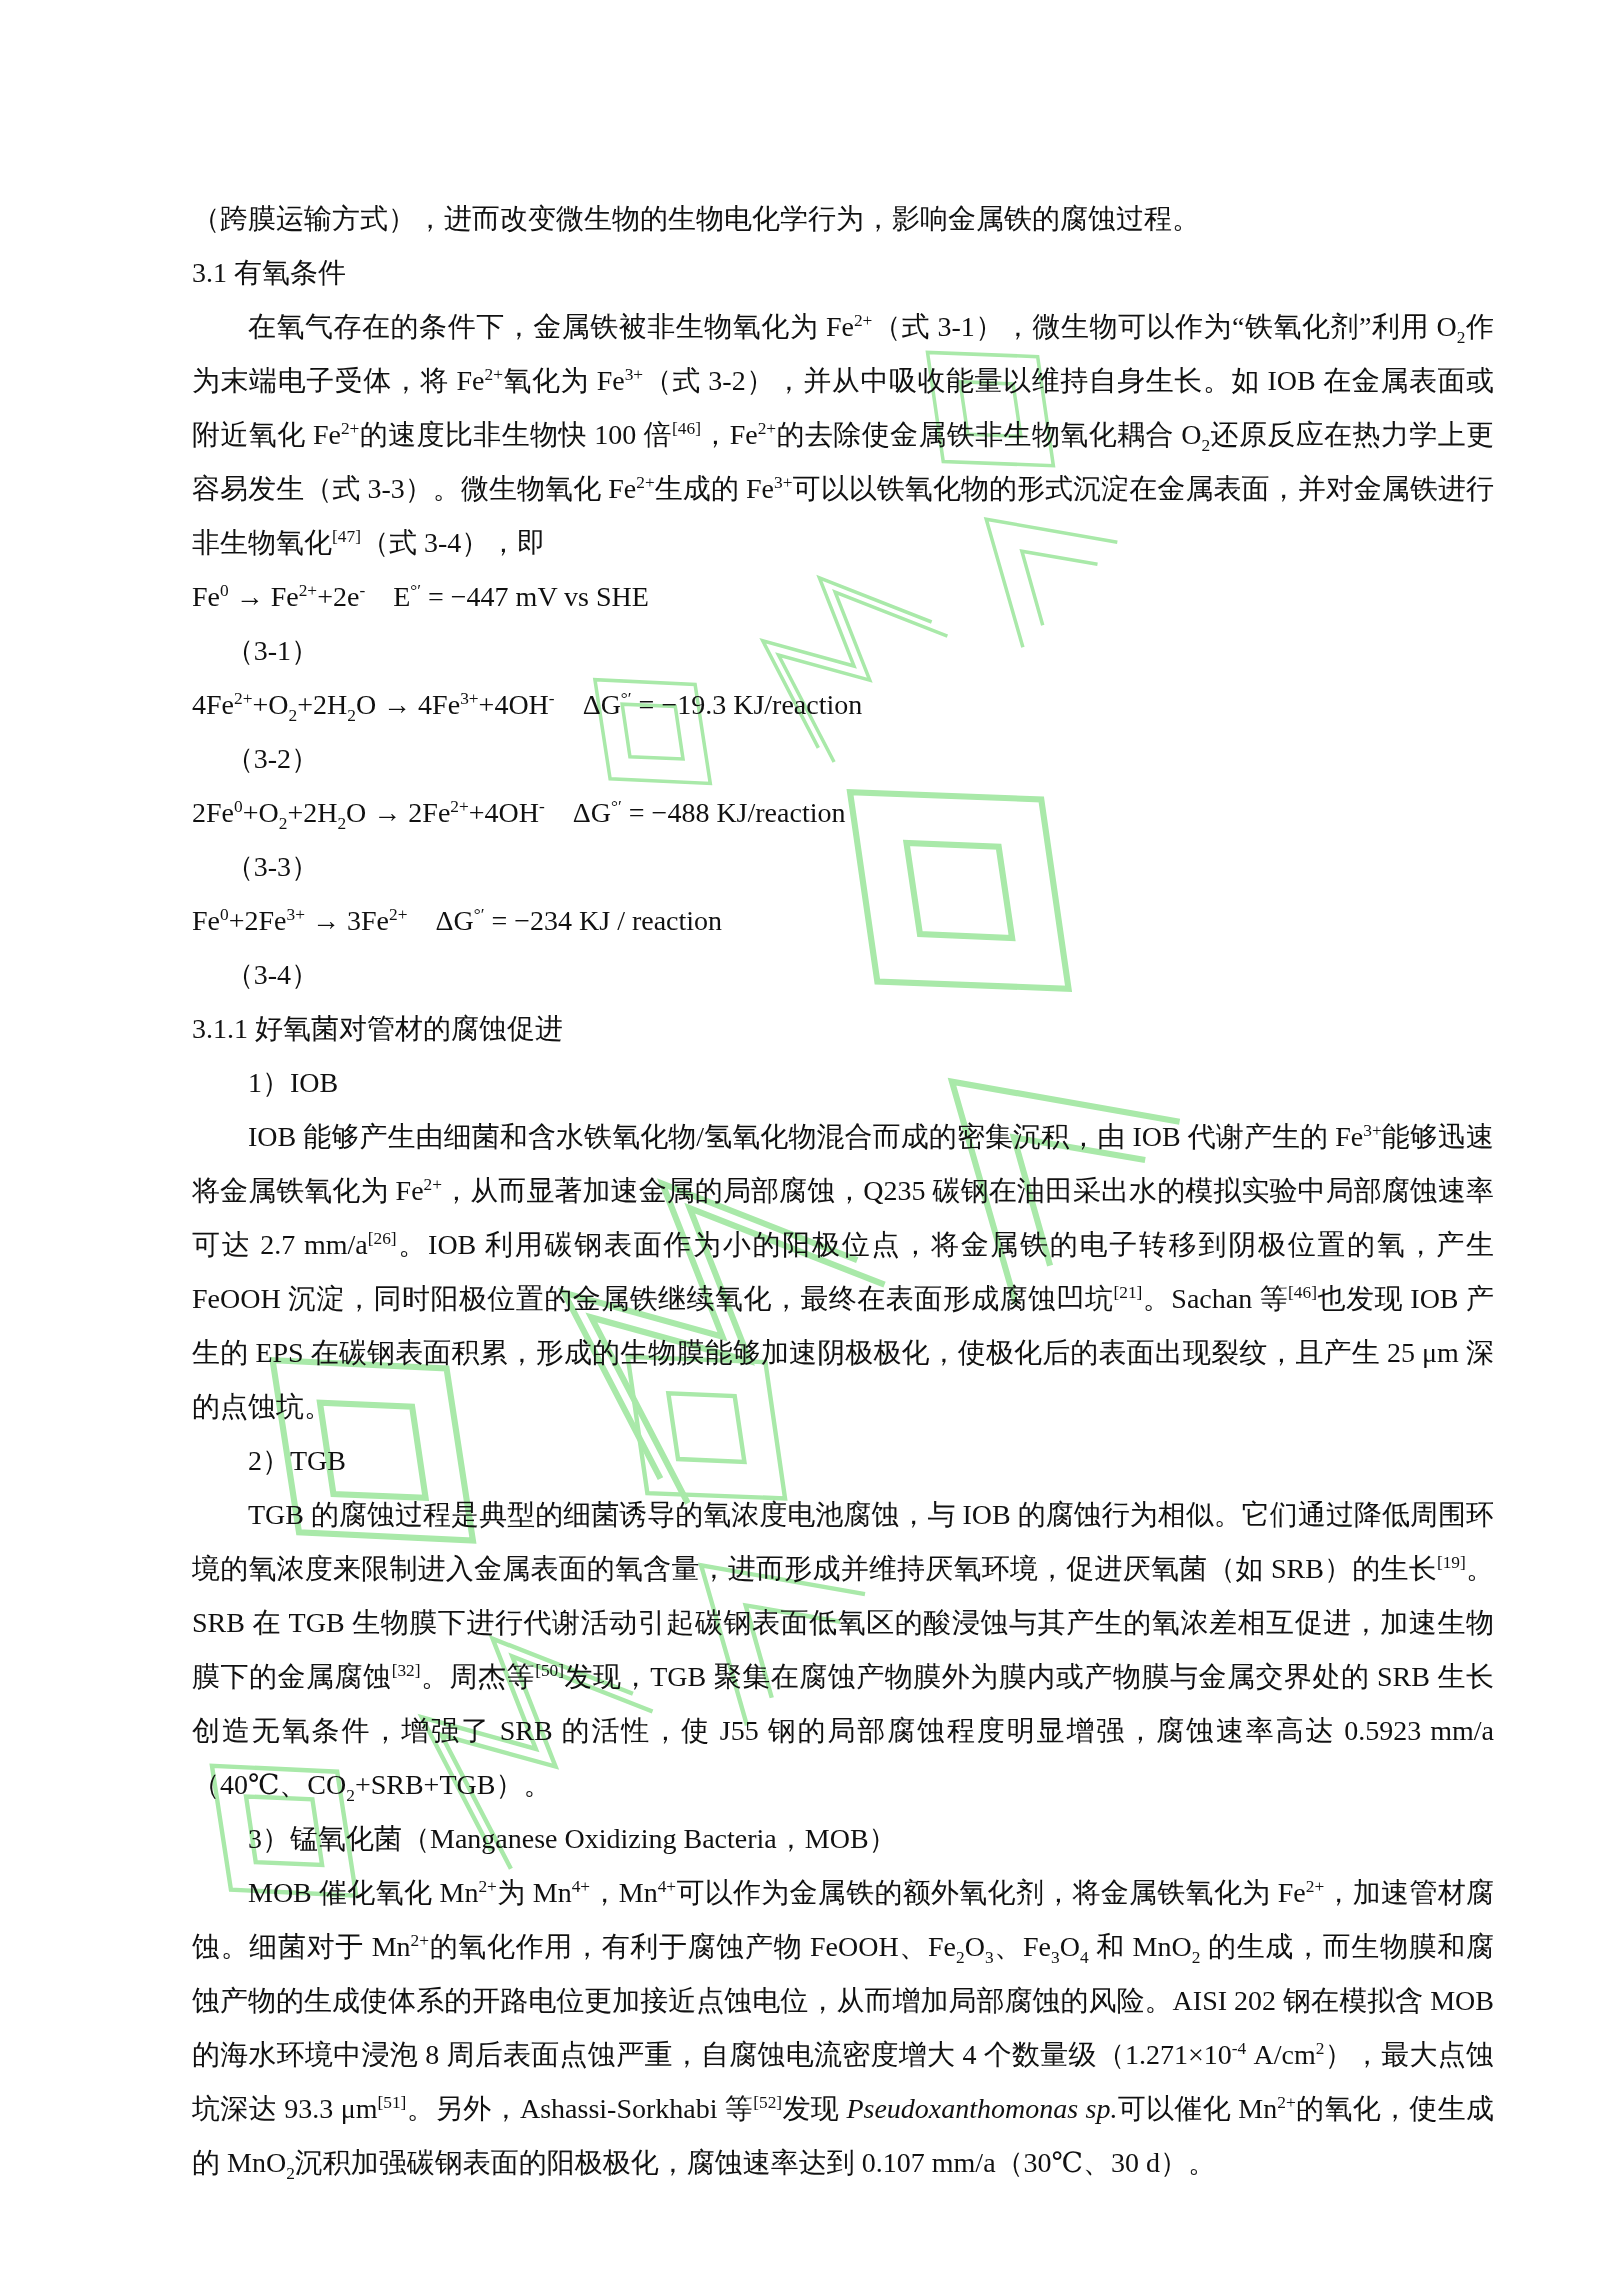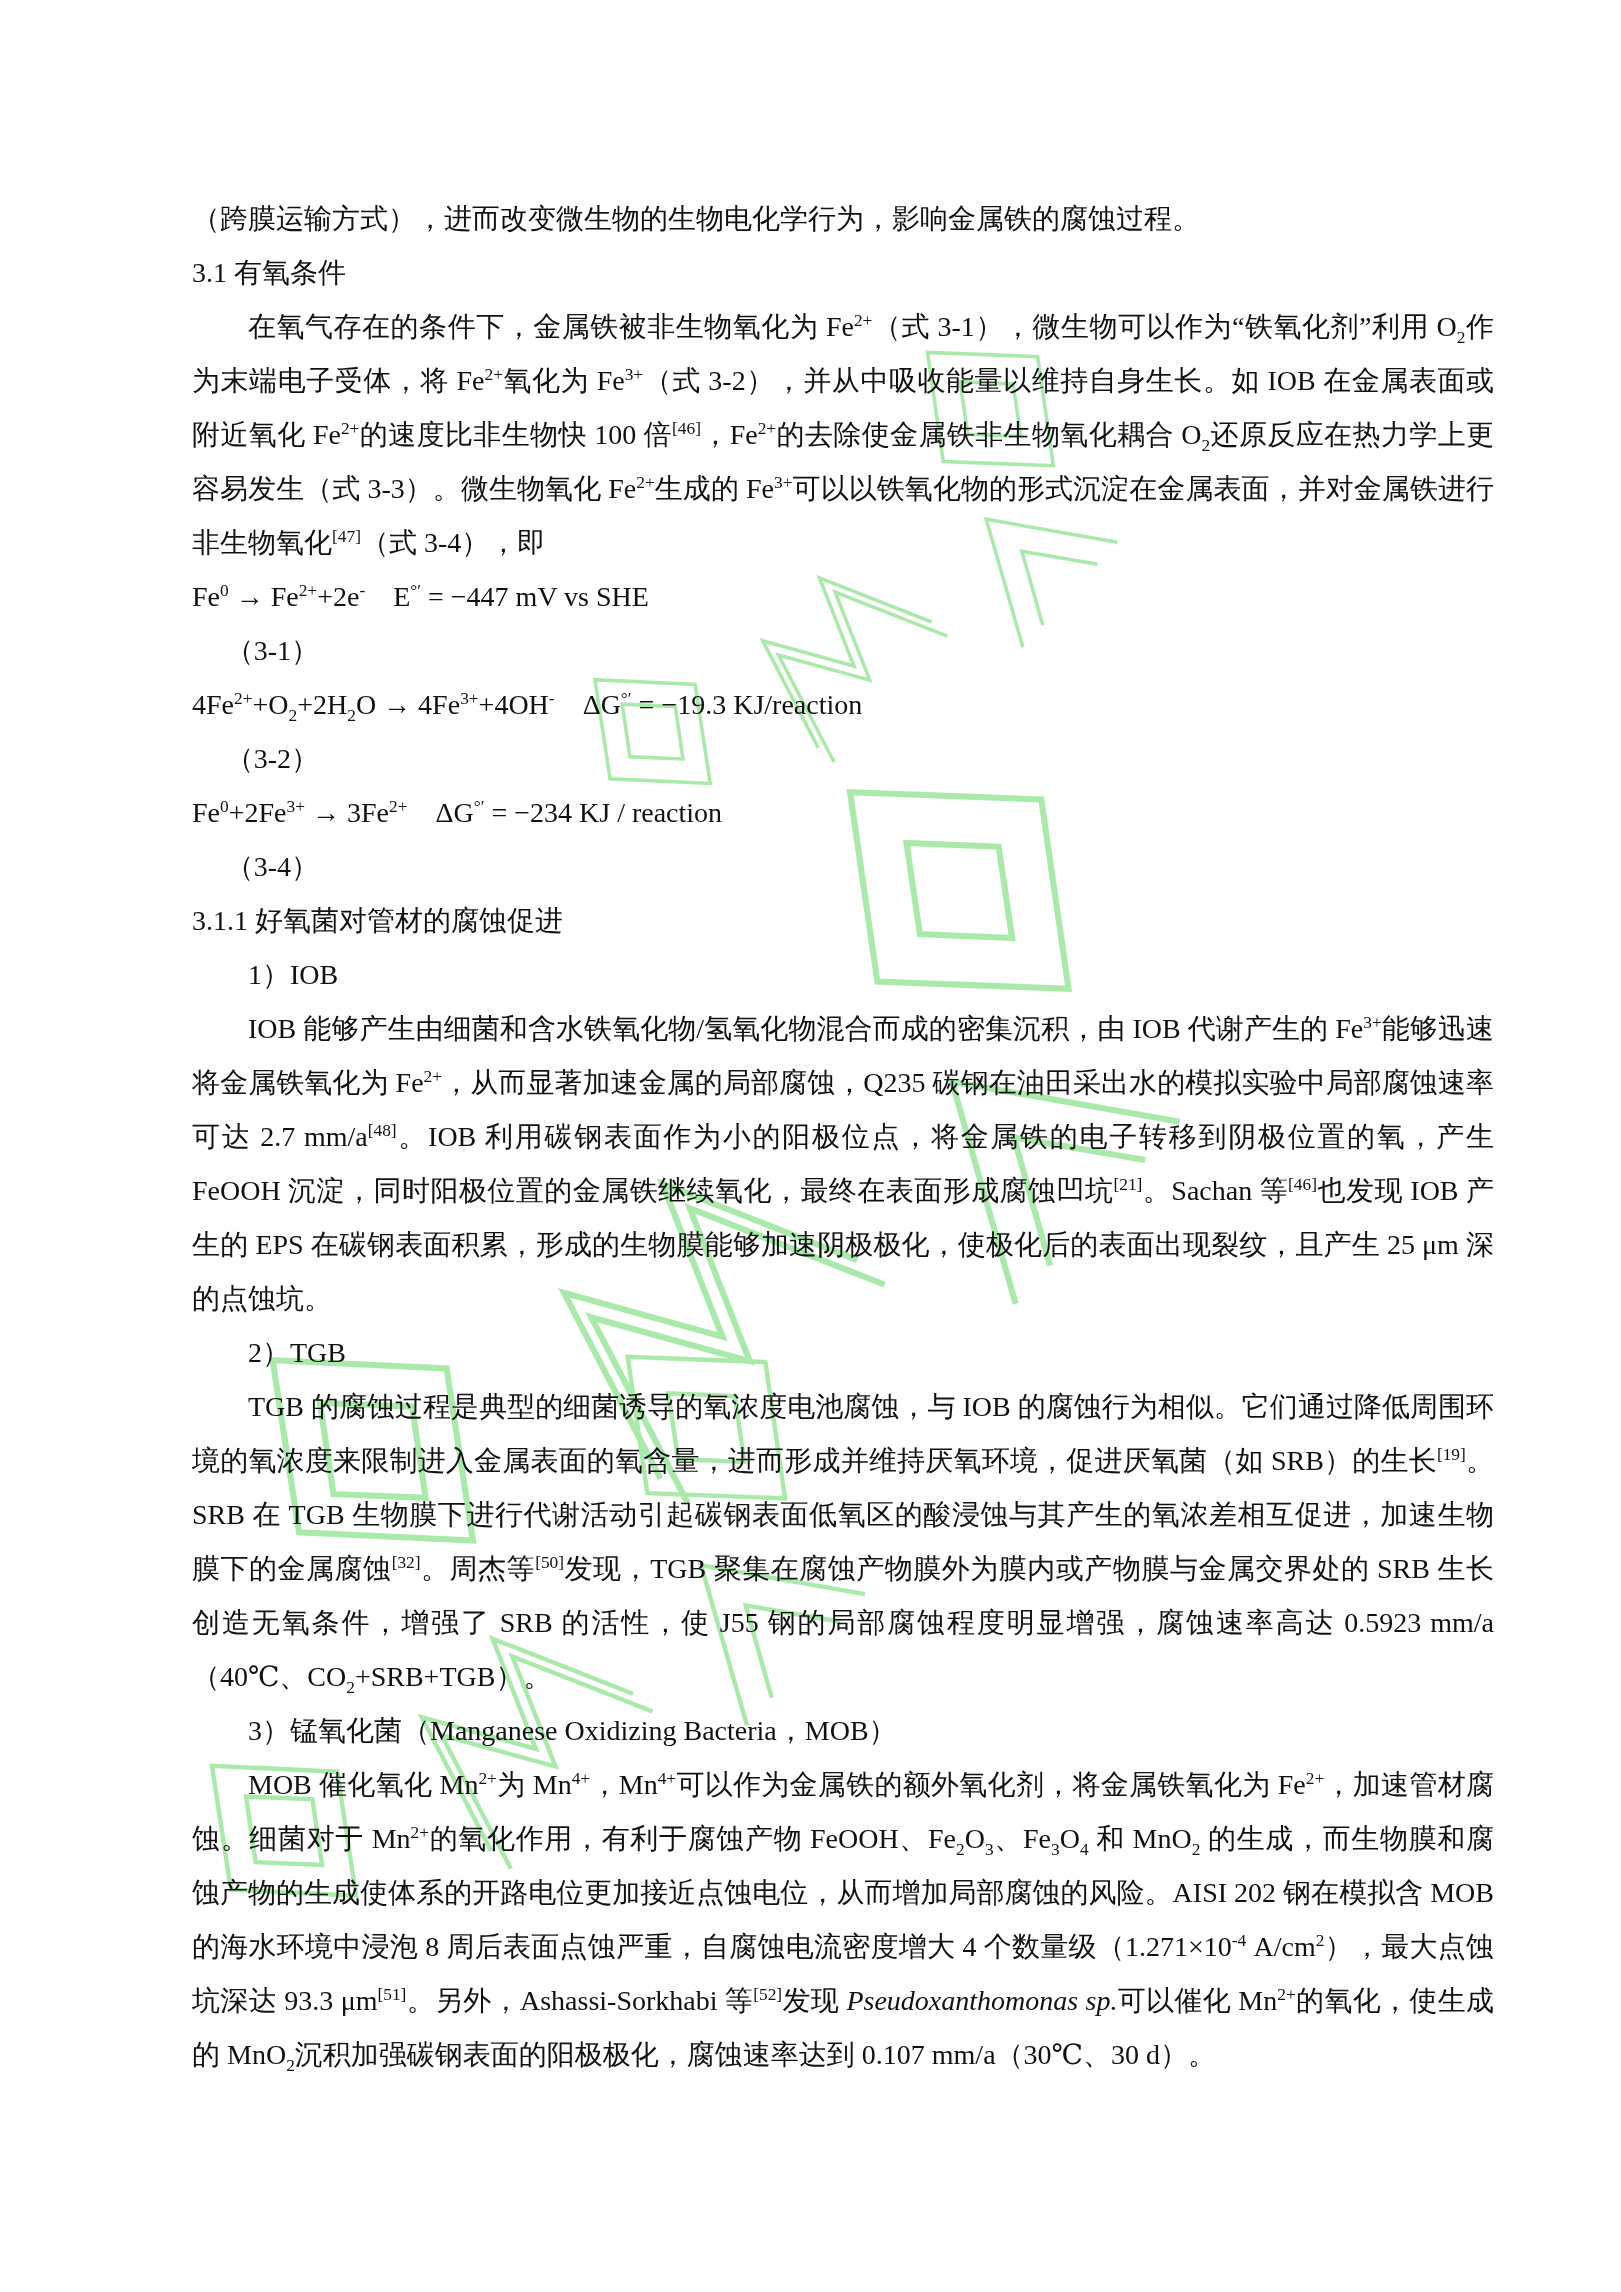--- a/index.html
+++ b/index.html
@@ -71,28 +71,32 @@
 
   <div class="eq-row">
     <span class="eq-formula">Fe<sup>0</sup> → Fe<sup>2+</sup>+2e<sup>-</sup>　E<sup>°′</sup> = −447 mV vs SHE</span>
     <span class="eq-num">（3-1）</span>
   </div>
   <div class="eq-row">
     <span class="eq-formula">4Fe<sup>2+</sup>+O<sub>2</sub>+2H<sub>2</sub>O → 4Fe<sup>3+</sup>+4OH<sup>-</sup>　ΔG<sup>°′</sup> = −19.3 KJ/reaction</span>
     <span class="eq-num">（3-2）</span>
   </div>
   <div class="eq-row">
+    <span class="eq-formula">2Fe<sup>0</sup>+O<sub>2</sub>+2H<sub>2</sub>O → 2Fe<sup>2+</sup>+4OH<sup>-</sup>　ΔG<sup>°′</sup> = −488 KJ/reaction</span>
+    <span class="eq-num">（3-3）</span>
+  </div>
+  <div class="eq-row">
     <span class="eq-formula">Fe<sup>0</sup>+2Fe<sup>3+</sup> → 3Fe<sup>2+</sup>　ΔG<sup>°′</sup> = −234 KJ / reaction</span>
     <span class="eq-num">（3-4）</span>
   </div>
 
   <div class="heading">3.1.1 好氧菌对管材的腐蚀促进</div>
 
   <div class="subitem">1）IOB</div>
-  <div class="para">IOB 能够产生由细菌和含水铁氧化物/氢氧化物混合而成的密集沉积，由 IOB 代谢产生的 Fe<sup>3+</sup>能够迅速将金属铁氧化为 Fe<sup>2+</sup>，从而显著加速金属的局部腐蚀，Q235 碳钢在油田采出水的模拟实验中局部腐蚀速率可达 2.7 mm/a<sup>[48]</sup>。IOB 利用碳钢表面作为小的阳极位点，将金属铁的电子转移到阴极位置的氧，产生 FeOOH 沉淀，同时阳极位置的金属铁继续氧化，最终在表面形成腐蚀凹坑<sup>[21]</sup>。Sachan 等<sup>[46]</sup>也发现 IOB 产生的 EPS 在碳钢表面积累，形成的生物膜能够加速阴极极化，使极化后的表面出现裂纹，且产生 25 μm 深的点蚀坑。</div>
+  <div class="para">IOB 能够产生由细菌和含水铁氧化物/氢氧化物混合而成的密集沉积，由 IOB 代谢产生的 Fe<sup>3+</sup>能够迅速将金属铁氧化为 Fe<sup>2+</sup>，从而显著加速金属的局部腐蚀，Q235 碳钢在油田采出水的模拟实验中局部腐蚀速率可达 2.7 mm/a<sup>[26]</sup>。IOB 利用碳钢表面作为小的阳极位点，将金属铁的电子转移到阴极位置的氧，产生 FeOOH 沉淀，同时阳极位置的金属铁继续氧化，最终在表面形成腐蚀凹坑<sup>[21]</sup>。Sachan 等<sup>[46]</sup>也发现 IOB 产生的 EPS 在碳钢表面积累，形成的生物膜能够加速阴极极化，使极化后的表面出现裂纹，且产生 25 μm 深的点蚀坑。</div>
 
   <div class="subitem">2）TGB</div>
   <div class="para">TGB 的腐蚀过程是典型的细菌诱导的氧浓度电池腐蚀，与 IOB 的腐蚀行为相似。它们通过降低周围环境的氧浓度来限制进入金属表面的氧含量，进而形成并维持厌氧环境，促进厌氧菌（如 SRB）的生长<sup>[19]</sup>。SRB 在 TGB 生物膜下进行代谢活动引起碳钢表面低氧区的酸浸蚀与其产生的氧浓差相互促进，加速生物膜下的金属腐蚀<sup>[32]</sup>。周杰等<sup>[50]</sup>发现，TGB 聚集在腐蚀产物膜外为膜内或产物膜与金属交界处的 SRB 生长创造无氧条件，增强了 SRB 的活性，使 J55 钢的局部腐蚀程度明显增强，腐蚀速率高达 0.5923 mm/a（40℃、CO<sub>2</sub>+SRB+TGB）。</div>
 
   <div class="subitem">3）锰氧化菌（Manganese Oxidizing Bacteria，MOB）</div>
   <div class="para">MOB 催化氧化 Mn<sup>2+</sup>为 Mn<sup>4+</sup>，Mn<sup>4+</sup>可以作为金属铁的额外氧化剂，将金属铁氧化为 Fe<sup>2+</sup>，加速管材腐蚀。细菌对于 Mn<sup>2+</sup>的氧化作用，有利于腐蚀产物 FeOOH、Fe<sub>2</sub>O<sub>3</sub>、Fe<sub>3</sub>O<sub>4</sub> 和 MnO<sub>2</sub> 的生成，而生物膜和腐蚀产物的生成使体系的开路电位更加接近点蚀电位，从而增加局部腐蚀的风险。AISI 202 钢在模拟含 MOB 的海水环境中浸泡 8 周后表面点蚀严重，自腐蚀电流密度增大 4 个数量级（1.271×10<sup>-4</sup> A/cm<sup>2</sup>），最大点蚀坑深达 93.3 μm<sup>[51]</sup>。另外，Ashassi-Sorkhabi 等<sup>[52]</sup>发现 <i>Pseudoxanthomonas sp.</i>可以催化 Mn<sup>2+</sup>的氧化，使生成的 MnO<sub>2</sub>沉积加强碳钢表面的阳极极化，腐蚀速率达到 0.107 mm/a（30℃、30 d）。</div>
 
 </div>
 
 

